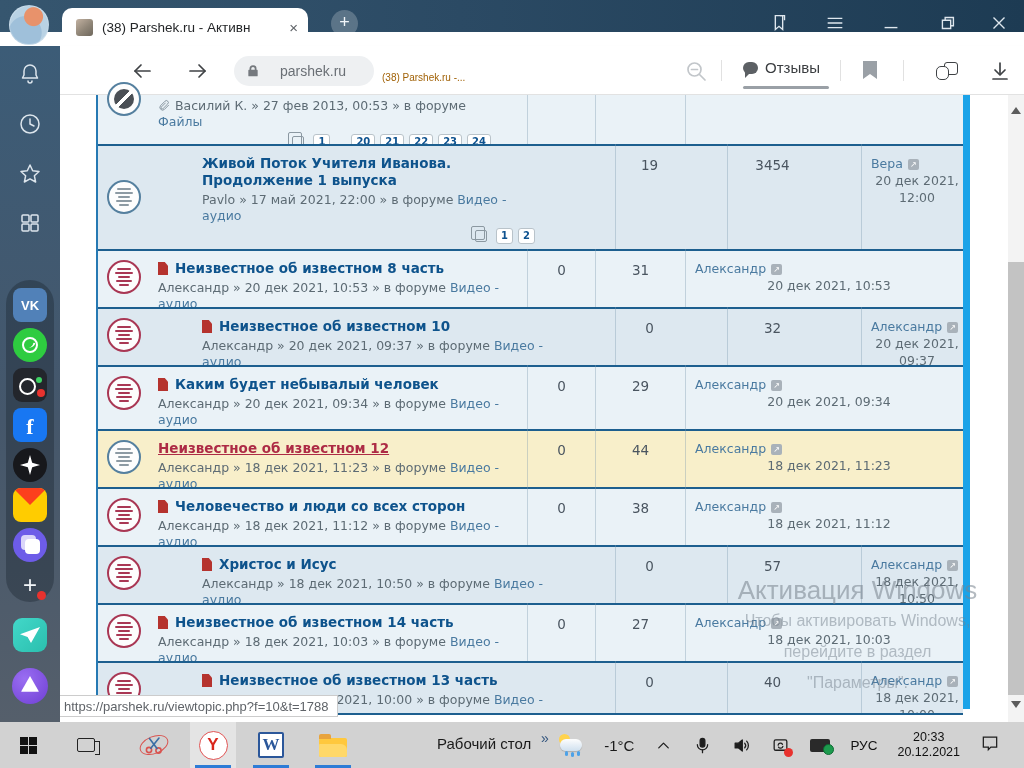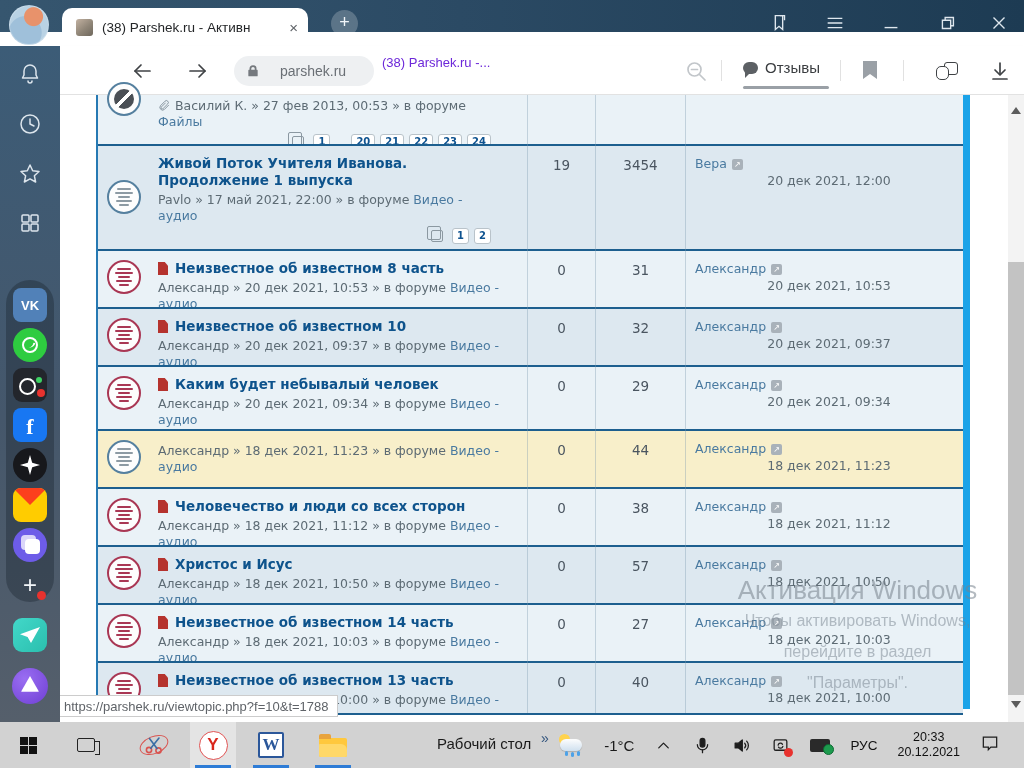--- a/index.html
+++ b/index.html
@@ -29,21 +29,21 @@
   
   #toolbar{position:absolute;left:60px;top:46px;width:964px;height:49px;background:#fff;
     border-bottom:1px solid #e2e2e2;box-shadow:0 1px 2px rgba(0,0,0,.07);}
   .tbico{position:absolute;top:13px;width:24px;height:24px;}
   .tbico svg{width:24px;height:24px;stroke:#3f4245;fill:none;stroke-width:1.7;
     stroke-linecap:round;stroke-linejoin:round;}
   #addrpill{position:absolute;left:174px;top:10px;height:30px;width:140px;background:#eef0f2;
     border-radius:15px;display:flex;align-items:center;padding:0 12px;}
   #addrpill svg{width:14px;height:14px;fill:#75797e;flex:0 0 auto;}
   #addrpill .dom{margin-left:20px;font-size:14px;color:#6a6f75;}
-  #pagetitle{position:absolute;left:322px;top:9px;font-size:13px;color:#6d28d9;}
+  #pagetitle{position:absolute;left:322px;top:26px;font-size:10px;color:#a16207;}
   .tdiv{position:absolute;top:14px;width:1px;height:21px;background:#e1e1e1;}
   #zoomout svg{stroke:#c2c6ca;}
   #feedback{position:absolute;left:683px;top:13px;display:flex;align-items:center;}
   #feedback .bub{width:15px;height:12px;background:#5c6064;border-radius:7px;position:relative;}
   #feedback .bub::after{content:"";position:absolute;left:2px;bottom:-4px;border:4px solid transparent;
     border-top-color:#5c6064;border-left-color:#5c6064;}
   #feedback .lbl{margin-left:7px;font-size:15px;color:#3a3d40;}
   #feedback-underline{position:absolute;left:683px;top:40px;width:86px;height:3px;
     background:#9aa0a6;border-radius:2px;}
   #bmark{position:absolute;left:803px;top:15px;width:14px;height:18px;background:#9aa0a6;
@@ -101,21 +101,21 @@
 
   
   #content{position:absolute;left:60px;top:95px;width:964px;height:627px;background:#fff;
     font-family:"DejaVu Sans",sans-serif;}
   #ttable{position:absolute;left:36px;top:0;width:874px;}
   #rows{width:867px;border-left:2px solid #2679b3;border-bottom:2px solid #1d5f8f;}
   #stripe{position:absolute;left:867px;top:0;width:7px;height:614px;background:#1ba3e8;}
   .trow{position:relative;display:grid;grid-template-columns:60px 369px 68px 90px 1fr;}
   .trow.sep{box-shadow:inset 0 2px 0 #1d5f8f;}
   .shade-light{background:#eaf2f7;}
-  .shade-dark{background:#dde8f0;}
+  .shade-dark{background:#dde8f0;gap:44px;}
   .shade-yellow{background:#f8efca;}
   .cicon{position:relative;}
   .ticon{position:absolute;left:9px;width:34px;height:34px;border-radius:50%;background:#fdfdfd;
     display:flex;flex-direction:column;justify-content:center;align-items:center;gap:2px;}
   .ticon i{display:block;height:2px;border-radius:1px;}
   .ticon.unread{border:2px solid #a93754;}
   .ticon.unread i{background:#a93754;}
   .ticon.read{border:2px solid #55809f;}
   .ticon.read i{background:#8d9aa3;}
   .ticon.announce{border:2px solid #55809f;}
@@ -470,20 +470,23 @@
           <div class="cicon">
             <div class="ticon read" style="top: 11px;">
               <i style="width: 14.4px;"></i>
               <i style="width: 17.6px;"></i>
               <i style="width: 12.8px;"></i>
               <i style="width: 16px;"></i>
               <i style="width: 9.6px;"></i>
             </div>
           </div>
           <div class="ctopic">
+            <div class="titleline">
+              <a href="#" class="ttitle visited">Неизвестное об известном 12</a>
+            </div>
             <div class="tmeta">Александр » 18 дек 2021, 11:23 » в форуме <a href="#">Видео - аудио</a></div>
           </div>
           <div class="cnum">0</div>
           <div class="cnum">44</div>
           <div class="clast">
             <div><a href="#">Александр</a><span class="ext">↗</span></div>
             <div class="ldate">18 дек 2021, 11:23</div>
           </div>
         </div>
         <div class="trow shade-light sep" style="height: 58px;">

